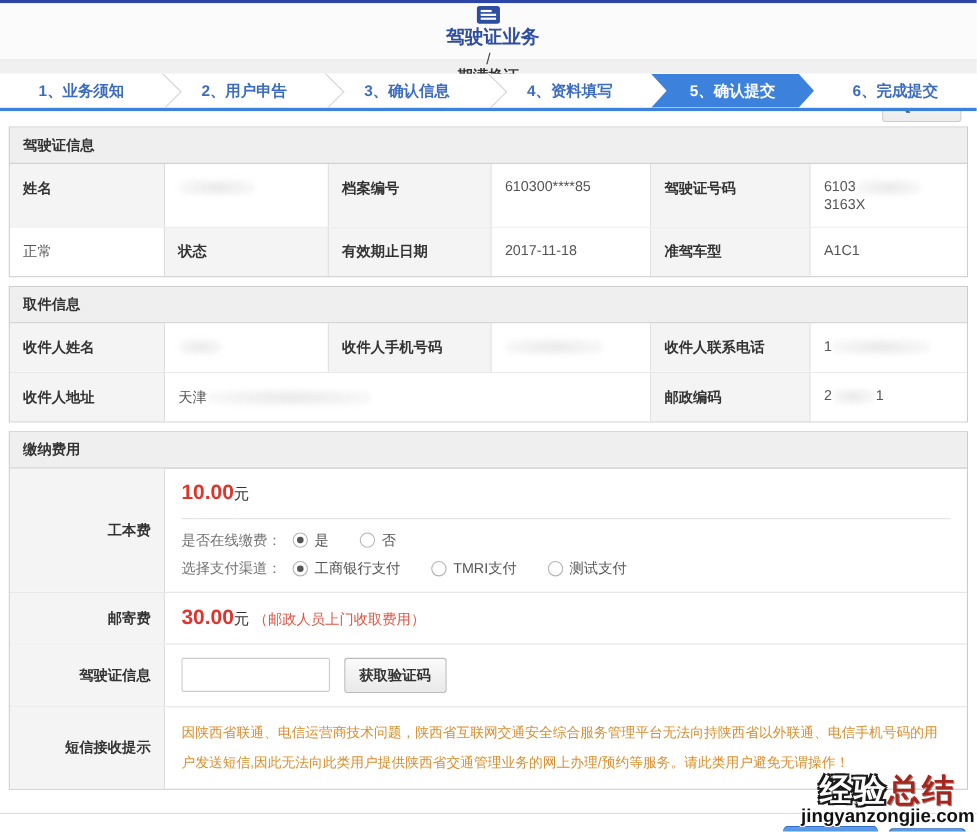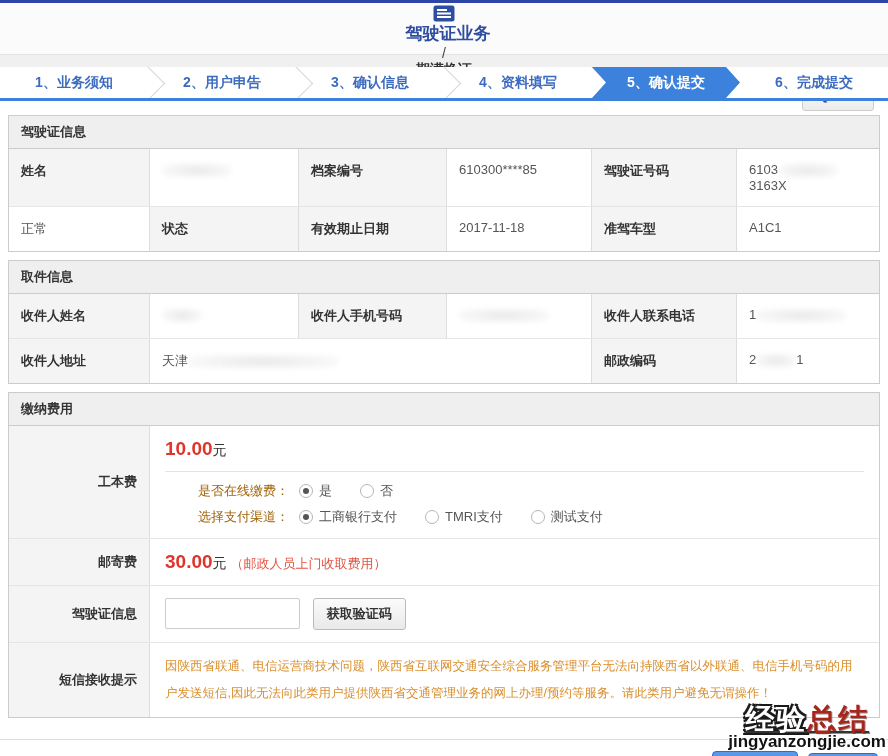--- a/index.html
+++ b/index.html
@@ -52,41 +52,41 @@
   .fee-row:last-child { border-bottom:none; }
   .fee-lbl { background:#f4f4f4; border-right:1px solid #ddd; display:flex; align-items:center;
     justify-content:flex-end; padding:0 12px; font-weight:bold; color:#333; }
   .fee-body { padding:12px 15px; }
   .price { color:#e0342b; font-weight:bold; font-size:19px; }
   .yuan { color:#333; font-size:14px; }
   .note { color:#e25442; font-size:13px; margin-left:4px; }
   .fee-divider { border-top:1px solid #e3e3e3; margin:11px 0 10px; }
   .opt-line { display:flex; align-items:center; color:#555; font-size:13px; margin-top:8px; }
   .opt-line:first-of-type { margin-top:0; }
-  .opt-q { color:#a16207; margin-right:10px;margin-left:33px; }
+  .opt-q { color:#737373; margin-right:10px; }
   .radio-opt { display:flex; align-items:center; margin-right:28px; cursor:pointer; }
   .radio { width:14px; height:14px; border:1px solid #b5b5b5; border-radius:50%; background:#fff;
     display:inline-block; position:relative; margin-right:6px; flex:none; }
   .radio.checked::after { content:''; position:absolute; left:3px; top:3px; right:3px; bottom:3px;
     border-radius:50%; background:#555; }
   .sms-input { width:135px; height:31px; border:1px solid #ccc; border-radius:2px; padding:0 8px;
     font-size:13px; color:#333; }
   .code-btn { margin-left:9px; height:32px; padding:0 13px; background:linear-gradient(#fbfbfb,#e9e9e9);
     border:1px solid #bbb; border-radius:3px; font-size:13px; color:#333; font-weight:bold; cursor:pointer; }
   .warn { color:#d98e2c; line-height:27px; font-size:12.5px; padding:10px 15px; }
   
   .footer-sep { border-top:1px solid #ddd; margin-top:21px; }
   .footer-buttons { display:flex; justify-content:flex-end; align-items:center; gap:10px;
     padding:11px 10px 0 0; }
   .btn-blue { background:linear-gradient(#5a9ae8,#3c7fdd); color:#fff; border:1px solid #2f6bc4;
     border-radius:4px; padding:8px 21px; font-size:14px; cursor:pointer; }
   .btn-blue.covered { width:70px; height:32px; padding:0; }
   
   .watermark { position:absolute; right:2px; bottom:4px; text-align:center; pointer-events:none; }
-  .wm-line1 { font-size:29px; font-weight:bold; letter-spacing:2px; line-height:30px;text-decoration:underline; }
+  .wm-line1 { font-size:29px; font-weight:bold; letter-spacing:2px; line-height:30px; }
   .wm-white { color:#fff;
     text-shadow:-2px -2px 0 #1a1a1a,2px -2px 0 #1a1a1a,-2px 2px 0 #1a1a1a,2px 2px 0 #1a1a1a,0 2px 0 #1a1a1a,2px 0 0 #1a1a1a; }
   .wm-red { color:#a8251c; text-shadow:1px 1px 0 rgba(40,0,0,.45); }
   .wm-line2 { font-size:17px; font-weight:bold; color:#111; letter-spacing:0; margin-top:-2px;
     text-shadow:-1px -1px 0 #fff,1px -1px 0 #fff,-1px 1px 0 #fff,1px 1px 0 #fff; }
 </style>
 </head>
 <body>
 
 <div class="top-border"></div>

